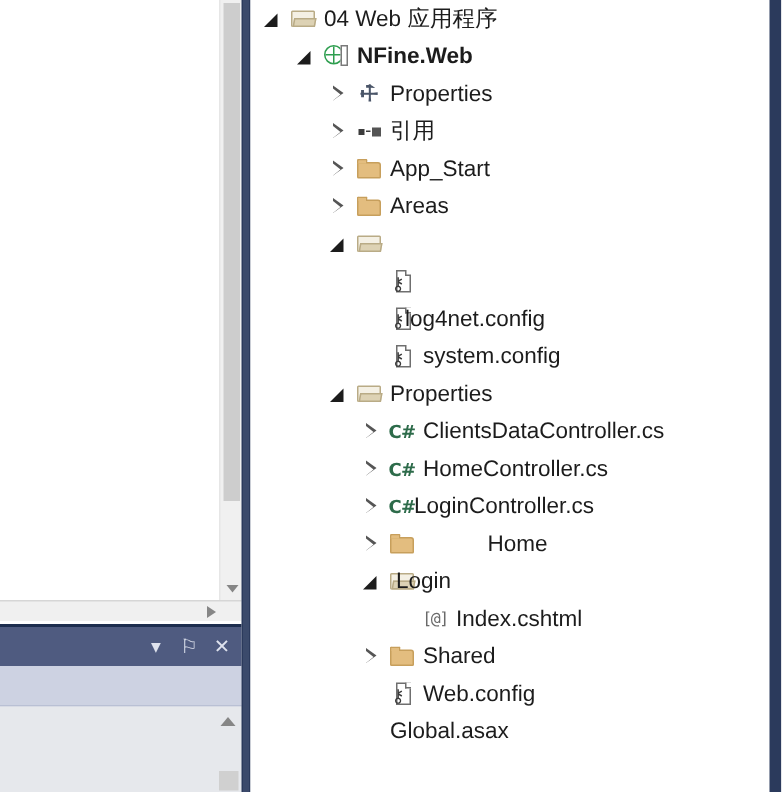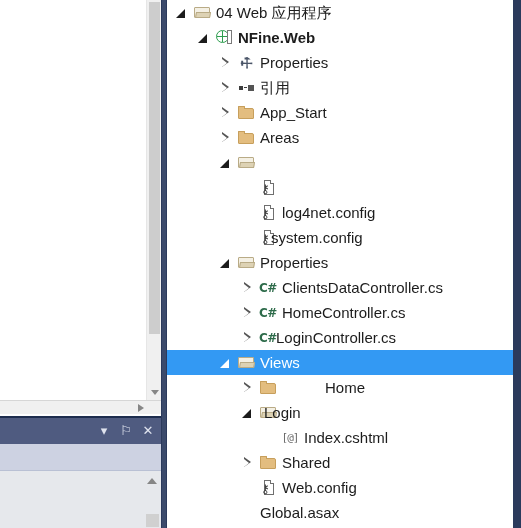--- a/index.html
+++ b/index.html
@@ -479,30 +479,30 @@
           </span>
         </span>
       </div>
       <div class="row">
         <span class="expander" style="left: 73px;"></span>
         <span class="icon" style="left: 92px;">
           <span class="page">
             <span class="badge cfg">⚷</span>
           </span>
         </span>
-        <span class="label" style="left: 115px;">log4net.config</span>
+        <span class="label" style="left: 103px;">log4net.config</span>
       </div>
       <div class="row">
         <span class="expander" style="left: 73px;"></span>
         <span class="icon" style="left: 92px;">
           <span class="page">
             <span class="badge cfg">⚷</span>
           </span>
         </span>
-        <span class="label" style="left: 104px;">system.config</span>
+        <span class="label" style="left: 115px;">system.config</span>
       </div>
       <div class="row">
         <span class="expander" style="left: 51px;">
           <span class="exp-expanded"></span>
         </span>
         <span class="icon" style="left: 70px;">
           <span class="folder-open"></span>
         </span>
         <span class="label" style="left: 93px;">Properties</span>
       </div>
@@ -525,29 +525,20 @@
         <span class="label" style="left: 115px;">HomeController.cs</span>
       </div>
       <div class="row">
         <span class="expander" style="left: 73px;">
           <span class="exp-collapsed-outline"></span>
         </span>
         <span class="icon" style="left: 92px;">
           <span class="cs-icon">C#</span>
         </span>
         <span class="label" style="left: 109px;">LoginController.cs</span>
-      </div>
-      <div class="row selected">
-        <span class="expander" style="left: 51px;">
-          <span class="exp-expanded"></span>
-        </span>
-        <span class="icon" style="left: 70px;">
-          <span class="folder-open"></span>
-        </span>
-        <span class="label" style="left: 93px;">Views</span>
       </div>
       <div class="row">
         <span class="expander" style="left: 73px;">
           <span class="exp-collapsed-outline"></span>
         </span>
         <span class="icon" style="left: 92px;">
           <span class="folder-closed"></span>
         </span>
         <span class="label" style="left: 115px; margin-left: 43px;">Home</span>
       </div>

